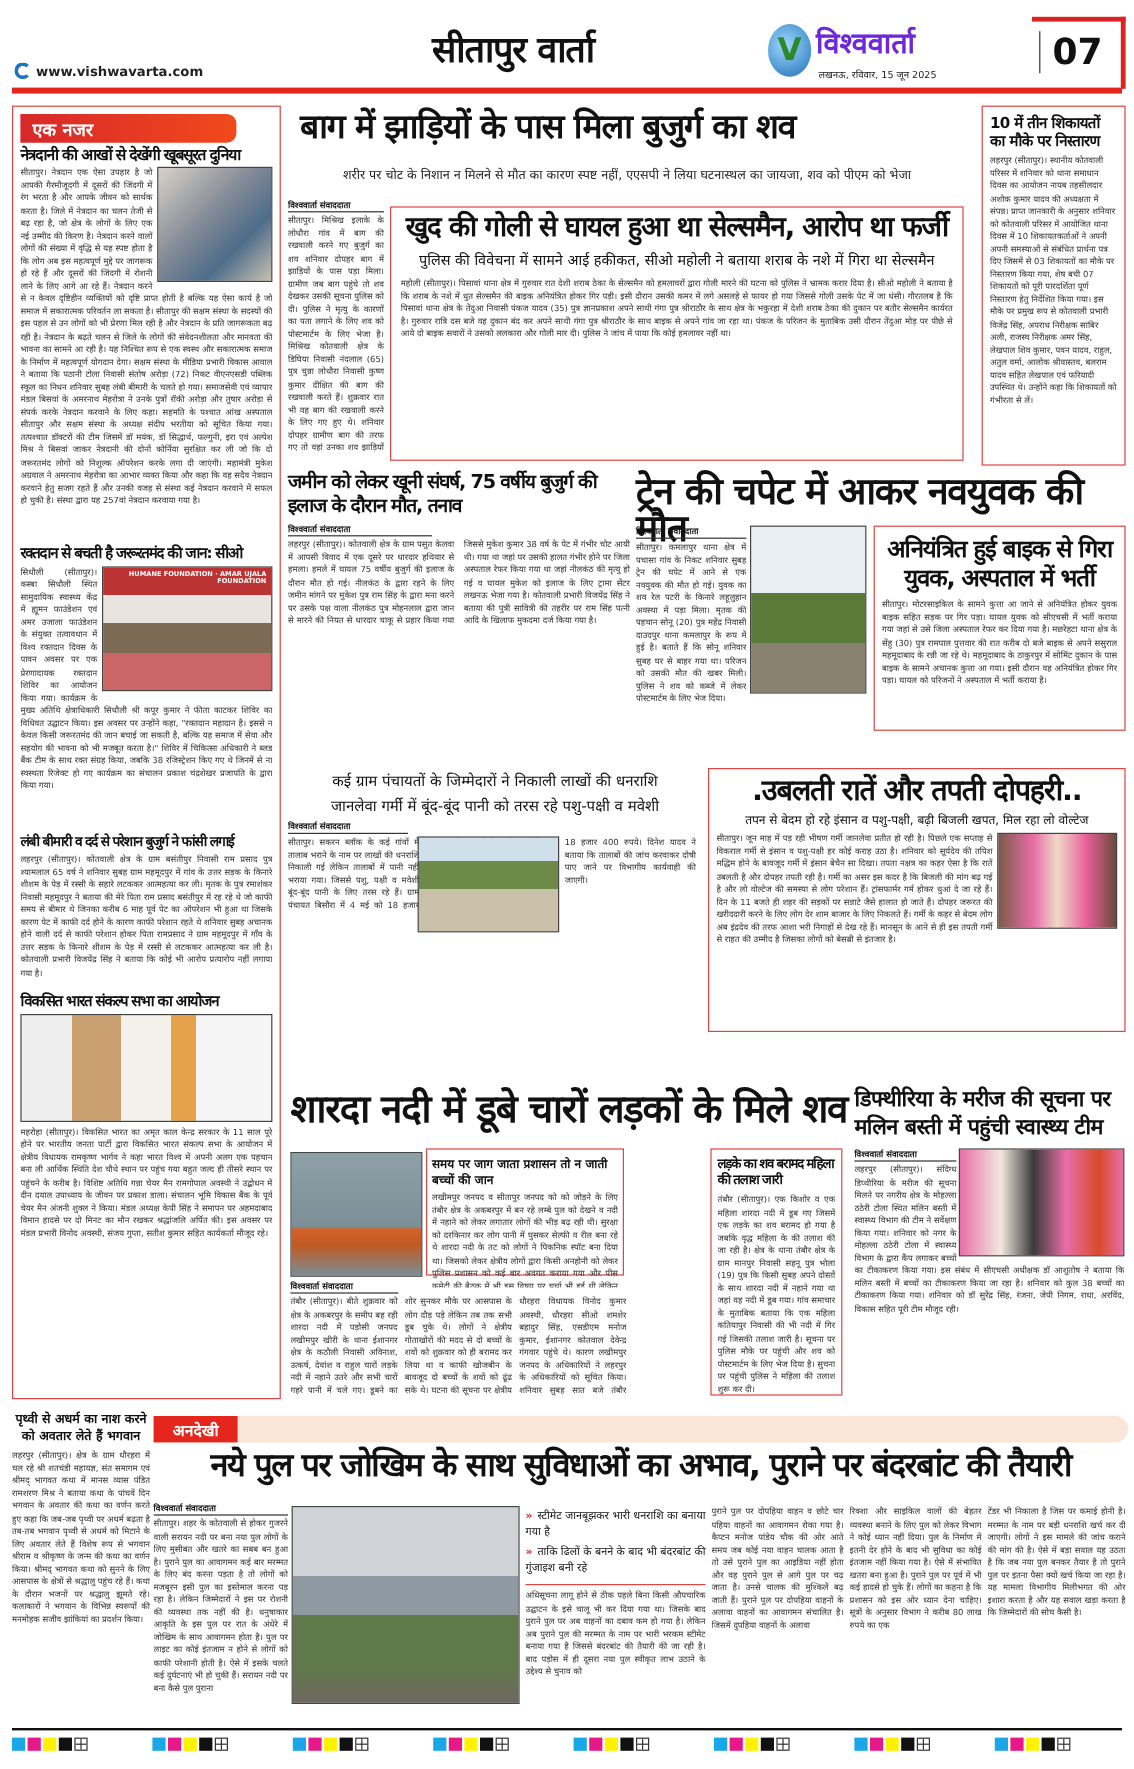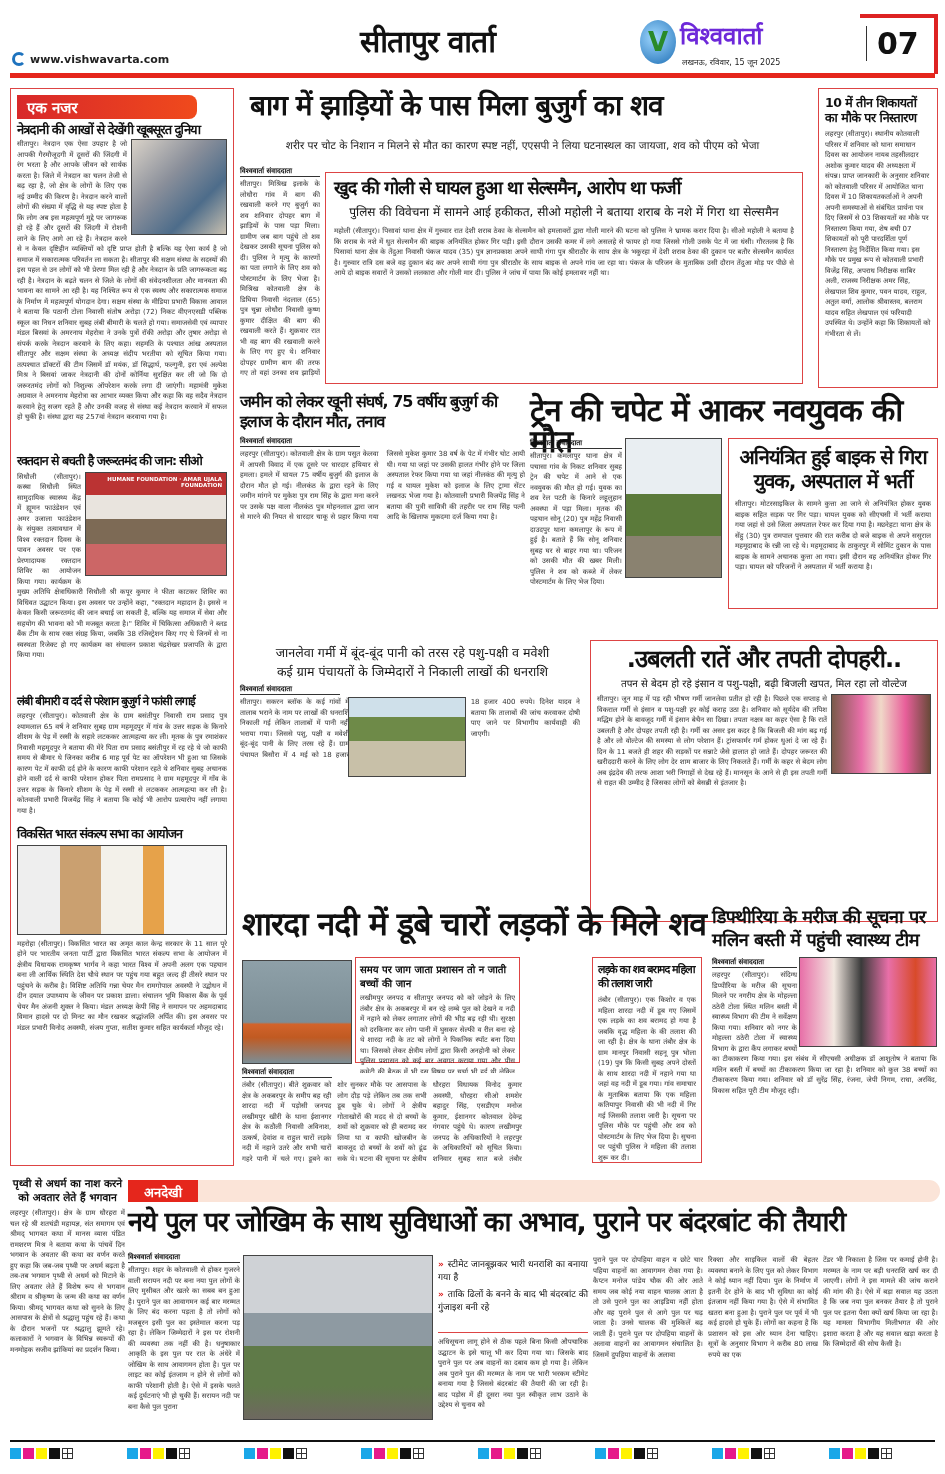--- a/index.html
+++ b/index.html
@@ -67,21 +67,21 @@
   <div class="txt" style="height:162px;margin-top:4px">महरोहा (सीतापुर)। विकसित भारत का अमृत काल केन्द्र सरकार के 11 साल पूरे होने पर भारतीय जनता पार्टी द्वारा विकसित भारत संकल्प सभा के आयोजन में क्षेत्रीय विधायक रामकृष्ण भार्गव ने कहा भारत विश्व में अपनी अलग एक पहचान बना ली आर्थिक स्थिति देश चौथे स्थान पर पहुंच गया बहुत जल्द ही तीसरे स्थान पर पहुंचने के करीब है। विशिष्ट अतिथि गन्ना चेयर मैन रामगोपाल अवस्थी ने उद्बोधन में दीन दयाल उपाध्याय के जीवन पर प्रकाश डाला। संचालन भूमि विकास बैंक के पूर्व चेयर मैन अंजनी शुक्ल ने किया। मंडल अध्यक्ष केपी सिंह ने समापन पर अहमदाबाद विमान हादसे पर दो मिनट का मौन रखकर श्रद्धांजलि अर्पित की। इस अवसर पर मंडल प्रभारी विनोद अवस्थी, संजय गुप्ता, सतीश कुमार सहित कार्यकर्ता मौजूद रहे।</div>
 </div>
 
 <div class="abs h-big" style="left:250px;top:92px;font-size:28px;width:560px;">बाग में झाड़ियों के पास मिला बुजुर्ग का शव</div>
 <div class="abs" style="left:240px;top:138px;width:565px;font-size:10.5px;text-align:center;color:#222">शरीर पर चोट के निशान न मिलने से मौत का कारण स्पष्ट नहीं, एएसपी ने लिया घटनास्थल का जायजा, शव को पीएम को भेजा</div>
 <div class="abs" style="left:240px;top:166px;width:80px">
   <div class="byline">विश्ववार्ता संवाददाता</div>
   <div class="txt" style="height:200px">सीतापुर। मिश्रिख इलाके के लोधौरा गांव में बाग की रखवाली करने गए बुजुर्ग का शव शनिवार दोपहर बाग में झाड़ियों के पास पड़ा मिला। ग्रामीण जब बाग पहुंचे तो शव देखकर उसकी सूचना पुलिस को दी। पुलिस ने मृत्यु के कारणों का पता लगाने के लिए शव को पोस्टमार्टम के लिए भेजा है। मिश्रिख कोतवाली क्षेत्र के डिघिया निवासी नंदलाल (65) पुत्र चुन्ना लोधौरा निवासी कुष्ण कुमार दीक्षित की बाग की रखवाली करते हैं। शुक्रवार रात भी वह बाग की रखवाली करने के लिए गए हुए थे। शनिवार दोपहर ग्रामीण बाग की तरफ गए तो वहां उनका शव झाड़ियों के पास में नंदलाल पड़ा हुआ था। ग्रामीणों ने इसकी सूचना पुलिस को दी। मौके पर पहुंची पुलिस ने शव को कब्जे में लेकर पोस्टमार्टम के लिए भेज दिया।</div>
 </div>
 <div class="abs" style="left:325px;top:172px;width:478px;height:212px;border:1.5px solid #d44;padding:6px 8px">
-  <div class="h-big" style="font-size:18px;text-align:left">खुद की गोली से घायल हुआ था सेल्समैन, आरोप था फर्जी</div>
+  <div class="h-big" style="font-size:23px;text-align:center">खुद की गोली से घायल हुआ था सेल्समैन, आरोप था फर्जी</div>
   <div style="font-size:12px;text-align:center;margin:6px 0 6px;color:#111">पुलिस की विवेचना में सामने आई हकीकत,  सीओ महोली ने बताया शराब के नशे में गिरा था सेल्समैन</div>
   <div class="txt" style="height:120px;column-count:1">महोली (सीतापुर)। पिसावां थाना क्षेत्र में गुरुवार रात देशी शराब ठेका के सेल्समैन को हमलावरों द्वारा गोली मारने की घटना को पुलिस ने भ्रामक करार दिया है। सीओ महोली ने बताया है कि शराब के नशे में धुत सेल्समैन की बाइक अनियंत्रित होकर गिर पड़ी। इसी दौरान उसकी कमर में लगे असलहे से फायर हो गया जिससे गोली उसके पेट में जा धंसी। गौरतलब है कि पिसावां थाना क्षेत्र के तेंदुआ निवासी पंकज यादव (35) पुत्र ज्ञानप्रकाश अपने साथी गंगा पुत्र श्रीराठौर के साथ क्षेत्र के भकुरहा में देशी शराब ठेका की दुकान पर बतौर सेल्समैन कार्यरत है। गुरुवार रात्रि दस बजे वह दुकान बंद कर अपने साथी गंगा पुत्र श्रीराठौर के साथ बाइक से अपने गांव जा रहा था। पंकज के परिजन के मुताबिक उसी दौरान तेंदुआ मोड़ पर पीछे से आये दो बाइक सवारों ने उसको ललकारा और गोली मार दी। पुलिस ने जांच में पाया कि कोई हमलावर नहीं था।</div>
 </div>
 
 <div class="col" style="left:818px;top:88px;width:120px;height:300px;padding:6px">
   <div class="h-big" style="font-size:12.5px;line-height:15px;letter-spacing:-.5px">10 में तीन शिकायतों का मौके पर निस्तारण</div>
   <div class="txt" style="height:250px;margin-top:4px;text-align:left">लहरपुर (सीतापुर)। स्थानीय कोतवाली परिसर में शनिवार को थाना समाधान दिवस का आयोजन नायब तहसीलदार अशोक कुमार यादव की अध्यक्षता में संपन्न। प्राप्त जानकारी के अनुसार शनिवार को कोतवाली परिसर में आयोजित थाना दिवस में 10 शिकायतकर्ताओं ने अपनी अपनी समस्याओं से संबंधित प्रार्थना पत्र दिए जिसमें से 03 शिकायतों का मौके पर निस्तारण किया गया, शेष बची 07 शिकायतों को पूरी पारदर्शिता पूर्ण निस्तारण हेतु निर्देशित किया गया। इस मौके पर प्रमुख रूप से कोतवाली प्रभारी विजेंद्र सिंह, अपराध निरीक्षक साबिर अली, राजस्व निरीक्षक अमर सिंह, लेखपाल शिव कुमार, पवन यादव, राहुल, अतुल वर्मा, आलोक श्रीवास्तव, बलराम यादव सहित लेखपाल एवं फरियादी उपस्थित थे। उन्होंने कहा कि शिकायतों को गंभीरता से लें।</div>
 </div>
 
 <div class="abs" style="left:240px;top:392px;width:285px">
@@ -96,36 +96,36 @@
   <div class="txt" style="height:190px">सीतापुर। कमलापुर थाना क्षेत्र में पचासा गांव के निकट शनिवार सुबह ट्रेन की चपेट में आने से एक नवयुवक की मौत हो गई। युवक का शव रेल पटरी के किनारे लहूलुहान अवस्था में पड़ा मिला। मृतक की पहचान सोनू (20) पुत्र महेंद्र निवासी दाउदपुर थाना कमलापुर के रूप में हुई है। बताते हैं कि सोनू शनिवार सुबह घर से बाहर गया था। परिजन को उसकी मौत की खबर मिली। पुलिस ने शव को कब्जे में लेकर पोस्टमार्टम के लिए भेज दिया।</div>
 </div>
 <div class="photo" style="left:625px;top:438px;width:97px;height:140px;background:linear-gradient(180deg,#e9eef2 0 40%,#5b7a3a 40% 70%,#8a8270 70%)"></div>
 
 <div class="col" style="left:728px;top:438px;width:210px;height:171px;padding:6px">
   <div class="h-big" style="font-size:20px;line-height:24px;text-align:center">अनियंत्रित हुई बाइक से गिरा युवक, अस्पताल में भर्ती</div>
   <div class="txt" style="height:126px;margin-top:6px">सीतापुर। मोटरसाइकिल के सामने कुत्ता आ जाने से अनियंत्रित होकर युवक बाइक सहित सड़क पर गिर पड़ा। घायल युवक को सीएचसी में भर्ती कराया गया जहां से उसे जिला अस्पताल रेफर कर दिया गया है। मछरेहटा थाना क्षेत्र के सेंहु (30) पुत्र रामपाल पुत्तवार की रात करीब दो बजे बाइक से अपने ससुराल महमूदाबाद के रन्नी जा रहे थे। महमूदाबाद के ठाकुरपुर में सोमिंट दुकान के पास बाइक के सामने अचानक कुत्ता आ गया। इसी दौरान वह अनियंत्रित होकर गिर पड़ा। घायल को परिजनों ने अस्पताल में भर्ती कराया है।</div>
 </div>
 
 <div class="abs" style="left:240px;top:640px;width:345px">
+  <div style="font-size:12.5px;text-align:center;margin-top:2px">कई ग्राम पंचायतों के जिम्मेदारों ने निकाली लाखों की धनराशि</div>
   <div style="font-size:12.5px;text-align:center;margin-top:4px">जानलेवा गर्मी में बूंद-बूंद पानी को तरस रहे पशु-पक्षी व मवेशी</div>
-  <div style="font-size:12.5px;text-align:center;margin-top:2px">कई ग्राम पंचायतों के जिम्मेदारों ने निकाली लाखों की धनराशि</div>
   <div style="display:flex;gap:6px;margin-top:4px">
     <div style="width:340px">
       <div class="byline" style="width:100px">विश्ववार्ता संवाददाता</div>
       <div style="position:relative">
         <div class="photo" style="left:108px;top:0;width:118px;height:80px;background:linear-gradient(180deg,#cfe0ea 0 25%,#6e8a48 25% 55%,#c8c0a8 55%)"></div>
         <div class="txt" style="height:162px;column-count:3;column-gap:6px">
           <span>सीतापुर। सकरन ब्लॉक के कई गांवों में तालाब भराने के नाम पर लाखों की धनराशि निकाली गई लेकिन तालाबों में पानी नहीं भराया गया। जिससे पशु, पक्षी व मवेशी बूंद-बूंद पानी के लिए तरस रहे हैं। ग्राम पंचायत बिसौरा में 4 मई को 18 हजार 400 रुपये तालाबों में पानी भराने के नाम पर खर्च दिखाया गया। ग्राम पंचायत अंडाझार में तालाब भरवाने के नाम पर 9,200 रुपये 7 मई को निकाले गए। इसी तरह 26 अप्रैल को, मुर्धना में 10 हजार 350 रुपये 5 जून को तथा लखनियापुर में 18 हजार 400 रुपये। दिनेश यादव ने बताया कि तालाबों की जांच करवाकर दोषी पाए जाने पर विभागीय कार्यवाही की जाएगी।</span>
         </div>
       </div>
     </div>
   </div>
 </div>
 
-<div class="col" style="left:590px;top:640px;width:348px;height:282px;padding:6px">
+<div class="col" style="left:590px;top:640px;width:348px;height:220px;padding:6px">
   <div class="h-big" style="font-size:24px;text-align:center">.उबलती रातें और तपती दोपहरी..</div>
   <div style="font-size:10px;text-align:center;margin:5px 0 4px">तपन से बेदम हो रहे इंसान व पशु-पक्षी, बढ़ी बिजली खपत, मिल रहा लो वोल्टेज</div>
   <div style="position:relative">
     <div class="photo" style="right:0;top:0;width:100px;height:80px;background:linear-gradient(90deg,#7a5a4a,#e86fa8 30%,#f0d8c8 50%,#e85f9a 75%,#6a4a3a)"></div>
     <div class="txt" style="height:160px">
       <span style="float:right;width:104px;height:82px"></span>
       <span>सीतापुर। जून माह में पड़ रही भीषण गर्मी जानलेवा प्रतीत हो रही है। पिछले एक सप्ताह से विकराल गर्मी से इंसान व पशु-पक्षी हर कोई कराह उठा है। शनिवार को सूर्यदेव की तपिश मद्धिम होने के बावजूद गर्मी में इंसान बेचैन सा दिखा। तपता नक्षत्र का कहर ऐसा है कि रातें उबलती है और दोपहर तपती रही है। गर्मी का असर इस कदर है कि बिजली की मांग बढ़ गई है और लो वोल्टेज की समस्या से लोग परेशान हैं। ट्रांसफार्मर गर्म होकर धुआं दे जा रहे हैं। दिन के 11 बजते ही शहर की सड़कों पर सन्नाटे जैसे हालात हो जाते हैं। दोपहर जरूरत की खरीददारी करने के लिए लोग देर शाम बाजार के लिए निकलते हैं। गर्मी के कहर से बेदम लोग अब इंद्रदेव की तरफ आशा भरी निगाहों से देख रहे हैं। मानसून के आने से ही इस तपती गर्मी से राहत की उम्मीद है जिसका लोगों को बेसब्री से इंतजार है।</span>
     </div>
   </div>
 </div>
@@ -159,31 +159,31 @@
 </div>
 
 <div class="abs" style="left:10px;top:1176px;width:115px">
   <div style="font-size:10.5px;font-weight:bold;text-align:center;line-height:14px">पृथ्वी से अधर्म का नाश करने को अवतार लेते हैं भगवान</div>
   <div class="txt" style="height:238px;margin-top:4px">लहरपुर (सीतापुर)। क्षेत्र के ग्राम धौरहरा में चल रहे श्री शतचंडी महायज्ञ, संत समागम एवं श्रीमद् भागवत कथा में मानस व्यास पंडित रामशरण मिश्र ने बताया कथा के पांचवें दिन भगवान के अवतार की कथा का वर्णन करते हुए कहा कि जब-जब पृथ्वी पर अधर्म बढ़ता है तब-तब भगवान पृथ्वी से अधर्म को मिटाने के लिए अवतार लेते हैं विशेष रूप से भगवान श्रीराम व श्रीकृष्ण के जन्म की कथा का वर्णन किया। श्रीमद् भागवत कथा को सुनने के लिए आसपास के क्षेत्रों से श्रद्धालु पहुंच रहे हैं। कथा के दौरान भजनों पर श्रद्धालु झूमते रहे। कलाकारों ने भगवान के विभिन्न स्वरूपों की मनमोहक सजीव झांकियां का प्रदर्शन किया।</div>
 </div>
 
 <div class="abs" style="left:128px;top:1180px;width:812px;height:22px;background:#fbe4d8;border-radius:0 12px 12px 0;display:flex;align-items:center">
   <div class="tag" style="height:22px;font-size:13px;padding:3px 16px;border-radius:0;background:#e5261c">अनदेखी</div>
 </div>
-<div class="abs h-big" style="left:128px;top:1208px;font-size:27px;width:812px;letter-spacing:-1.2px">नये पुल पर जोखिम के साथ सुविधाओं का अभाव, पुराने पर बंदरबांट की तैयारी</div>
+<div class="abs h-big" style="left:128px;top:1208px;font-size:27px;width:812px;text-align:center;letter-spacing:-1.2px">नये पुल पर जोखिम के साथ सुविधाओं का अभाव, पुराने पर बंदरबांट की तैयारी</div>
 <div class="abs" style="left:128px;top:1252px;width:112px">
   <div class="byline">विश्ववार्ता संवाददाता</div>
   <div class="txt" style="height:168px">सीतापुर। शहर के कोतवाली से होकर गुजरने वाली सरायन नदी पर बना नया पुल लोगों के लिए मुसीबत और खतरे का सबब बन हुआ है। पुराने पुल का आवागमन कई बार मरम्मत के लिए बंद करना पड़ता है तो लोगों को मजबूरन इसी पुल का इस्तेमाल करना पड़ रहा है। लेकिन जिम्मेदारों ने इस पर रोशनी की व्यवस्था तक नहीं की है। धनुषाकार आकृति के इस पुल पर रात के अंधेरे में जोखिम के साथ आवागमन होता है। पुल पर लाइट का कोई इंतजाम न होने से लोगों को काफी परेशानी होती है। ऐसे में इसके चलते कई दुर्घटनाएं भी हो चुकी हैं। सरायन नदी पर बना कैसे पुल पुराना</div>
 </div>
 <div class="photo" style="left:243px;top:1255px;width:190px;height:165px;background:linear-gradient(180deg,#cfd2d6 0 35%,#8e9aa2 35% 55%,#5f7a48 55% 80%,#6e6860)"></div>
 <div class="abs" style="left:438px;top:1258px;width:150px">
   <div style="font-size:9px;line-height:13px;margin-bottom:4px">
     <span class="bullet">»</span><span>स्टीमेट जानबूझकर भारी धनराशि का बनाया गया है</span>
   </div>
-  <div style="font-size:9px;line-height:13px;border-bottom:1.5px solid #d44;padding-bottom:18px">
+  <div style="font-size:9px;line-height:13px;border-bottom:1.5px solid #d44;padding-bottom:6px">
     <span class="bullet">»</span><span>ताकि ढिलों के बनने के बाद भी बंदरबांट की गुंजाइश बनी रहे</span>
   </div>
   <div class="txt" style="height:98px;margin-top:4px">अधिसूचना लागू होने से ठीक पहले बिना किसी औपचारिक उद्घाटन के इसे चालू भी कर दिया गया था। जिसके बाद पुराने पुल पर अब वाहनों का दबाव कम हो गया है। लेकिन अब पुराने पुल की मरम्मत के नाम पर भारी भरकम स्टीमेट बनाया गया है जिससे बंदरबांट की तैयारी की जा रही है। बाद पड़ोस में ही दूसरा नया पुल स्वीकृत लाभ उठाने के उद्देश्य से चुनाव को</div>
 </div>
 <div class="abs txt" style="left:593px;top:1255px;width:110px;height:168px">पुराने पुल पर दोपहिया वाहन व छोटे चार पहिया वाहनों का आवागमन रोका गया है। कैप्टन मनोज पांडेय चौक की ओर आते समय जब कोई नया वाहन चालक आता है तो उसे पुराने पुल का आइडिया नहीं होता और वह पुराने पुल से आगे पुल पर चढ़ जाता है। उनसे चालक की मुश्किलें बढ़ जाती हैं। पुराने पुल पर दोपहिया वाहनों के अलावा वाहनों का आवागमन संचालित है। जिसमें दुपहिया वाहनों के अलावा</div>
 <div class="abs txt" style="left:708px;top:1255px;width:110px;height:168px">रिक्शा और साइकिल वालों की बेहतर व्यवस्था बनाने के लिए पुल को लेकर विभाग ने कोई ध्यान नहीं दिया। पुल के निर्माण में इतनी देर होने के बाद भी सुविधा का कोई इंतजाम नहीं किया गया है। ऐसे में संभावित खतरा बना हुआ है। पुराने पुल पर पूर्व में भी कई हादसे हो चुके हैं। लोगों का कहना है कि प्रशासन को इस ओर ध्यान देना चाहिए। सूत्रों के अनुसार विभाग ने करीब 80 लाख रुपये का एक</div>
 <div class="abs txt" style="left:823px;top:1255px;width:115px;height:168px">टेंडर भी निकाला है जिस पर कमाई होनी है। मरम्मत के नाम पर बड़ी धनराशि खर्च कर दी जाएगी। लोगों ने इस मामले की जांच कराने की मांग की है। ऐसे में बड़ा सवाल यह उठता है कि जब नया पुल बनकर तैयार है तो पुराने पुल पर इतना पैसा क्यों खर्च किया जा रहा है। यह मामला विभागीय मिलीभगत की ओर इशारा करता है और यह सवाल खड़ा करता है कि जिम्मेदारों की सोच कैसी है।</div>
 
 <div class="abs" style="left:10px;top:1440px;width:925px;height:1.5px;background:#111"></div>
 <div id="cmyk-row">

